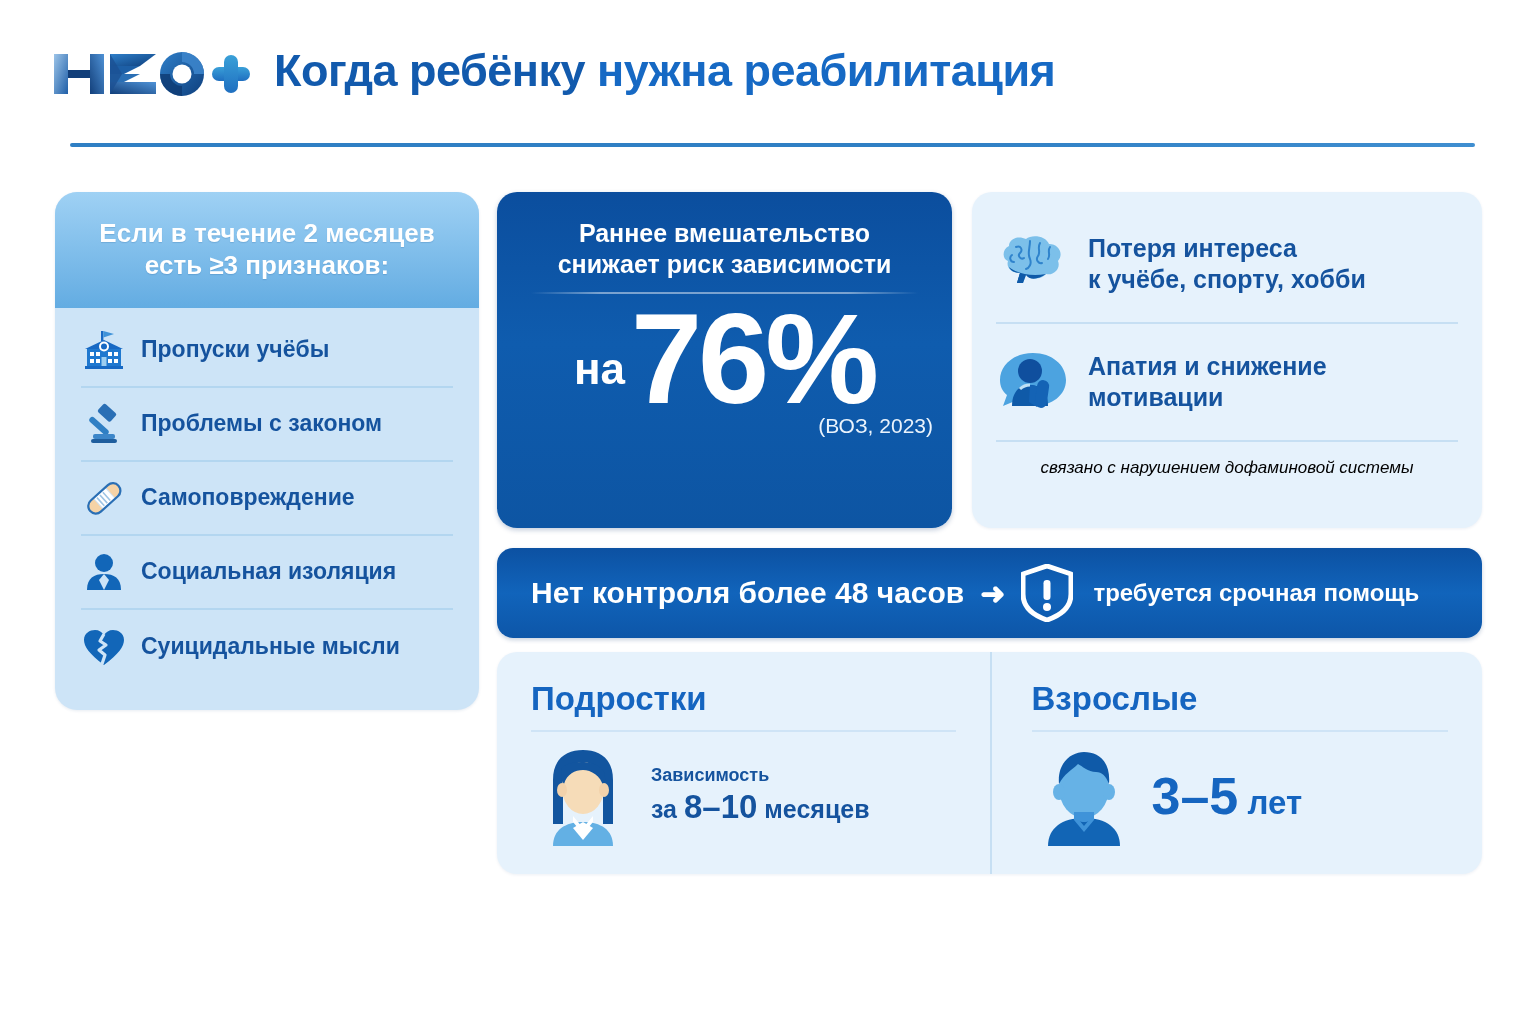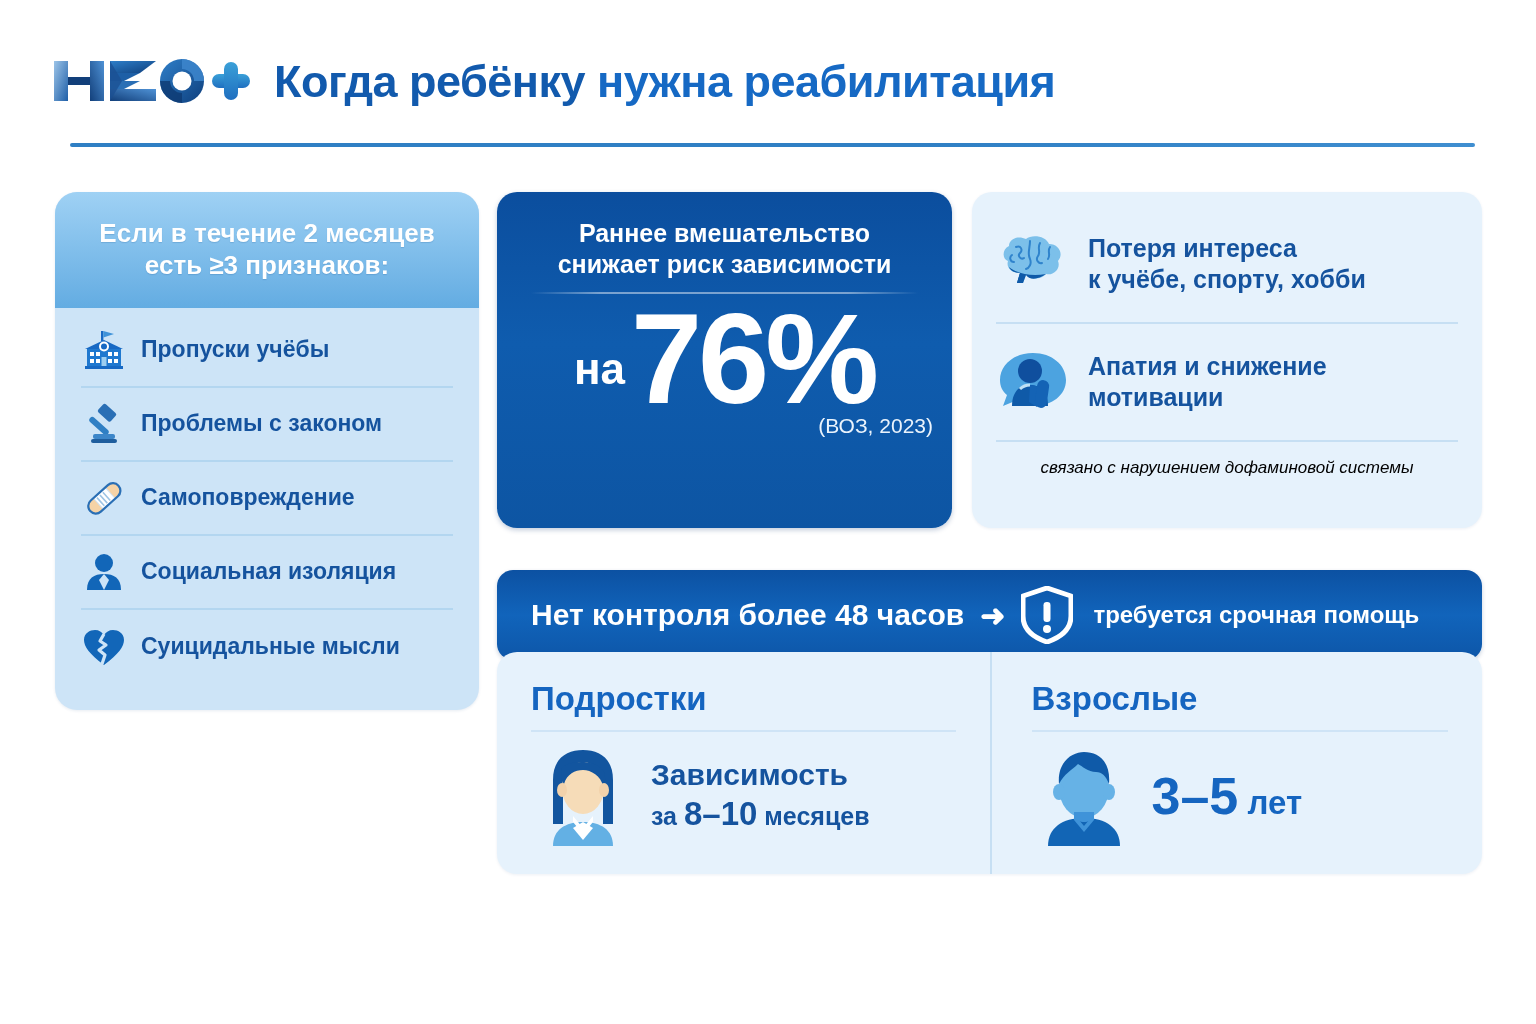--- a/index.html
+++ b/index.html
@@ -6,21 +6,21 @@
   html, body {
     width: 1536px; height: 1024px;
     background: #ffffff;
     font-family: "Liberation Sans", sans-serif;
     overflow: hidden;
   }
   .page { position: relative; width: 1536px; height: 1024px; }
 
   
   .header { position: absolute; left: 52px; top: 48px; width: 1430px; height: 66px;
-            display: flex; align-items: center; gap: 22px; }
+            display: flex; align-items: flex-start; gap: 22px; }
   .logo { width: 200px; height: 52px; flex: 0 0 auto; }
   .title { font-size: 45px; line-height: 1; color: #1565c0; white-space: nowrap;
            letter-spacing: -0.5px; }
   .title .t-strong { font-weight: bold; color: #125aad; }
   .title .t-reg { font-weight: bold; color: #1669c4; }
   .rule { position: absolute; left: 70px; top: 143px; width: 1405px; height: 4px;
           background: linear-gradient(90deg,#2f7fc4 0%,#2f7fc4 60%,#3f8ed0 100%);
           border-radius: 2px; }
 
   
@@ -62,41 +62,41 @@
               border-radius: 20px; background: #e6f2fc; padding: 14px 24px 10px 24px;
               box-shadow: 0 1px 3px rgba(20,70,130,.08); }
   .s-row { display: flex; align-items: center; gap: 18px; height: 118px;
            border-bottom: 2px solid #c6dff3; }
   .s-ico { width: 74px; height: 66px; flex: 0 0 74px; display:flex; align-items:center; justify-content:center;}
   .s-txt { font-size: 25px; font-weight: bold; color: #15539e; line-height: 1.26; }
   .s-note { text-align: center; font-size: 17px; font-style: italic; color: #000000;
             padding-top: 16px; font-weight: 400; }
 
   
-  .banner { position: absolute; left: 497px; top: 570px; width: 985px; height: 90px;
+  .banner { position: absolute; left: 497px; top: 548px; width: 985px; height: 90px;
             border-radius: 16px;
             background: linear-gradient(180deg,#0c51a2 0%,#1164bb 50%,#0d56a8 100%);
             display: flex; align-items: center; padding: 0 34px; gap: 14px;
             box-shadow: 0 2px 4px rgba(10,50,110,.22); }
   .b-strong { color:#ffffff; font-size: 30px; font-weight: bold; white-space: nowrap; }
   .b-arrow { color:#ffffff; font-size: 30px; font-weight: bold; padding: 0 2px; }
   .b-shield { width: 52px; height: 58px; flex: 0 0 52px; }
   .b-tail { color:#ffffff; font-size: 24px; font-weight: bold; white-space: nowrap; margin-left: 6px; }
 
   
   .cmp-card { position: absolute; left: 497px; top: 652px; width: 985px; height: 222px;
               border-radius: 20px; background: #e6f2fc; display: flex;
               box-shadow: 0 1px 3px rgba(20,70,130,.08); }
   .cmp-col { flex: 1 1 50%; padding: 28px 34px 20px 34px; }
   .cmp-col.right { border-left: 2px solid #c6dff3; padding-left: 40px; }
   .cmp-title { font-size: 33px; font-weight: bold; color: #1565c0; }
   .cmp-hr { height: 2px; background: #cfe4f6; margin: 12px 0 10px 0; }
   .cmp-body { display: flex; align-items: center; gap: 16px; }
   .cmp-ava { width: 104px; height: 108px; flex: 0 0 104px; }
-  .cmp-lines .ln1 { font-size: 30px; font-weight: bold; color: #15539e; line-height: 1.2; }
+  .cmp-lines .ln1 { font-size: 18px; font-weight: bold; color: #15539e; line-height: 1.2; }
   .cmp-lines .ln2 { font-size: 25px; font-weight: bold; color: #15539e; line-height: 1.25; white-space: nowrap;}
   .cmp-lines .ln2 b { font-size: 33px; }
   .cmp-big { font-size: 52px; font-weight: bold; color: #1565c0; white-space: nowrap; }
   .cmp-big span.unit { font-size: 33px; }
 </style>
 </head>
 <body>
 
 <div class="page">
 

